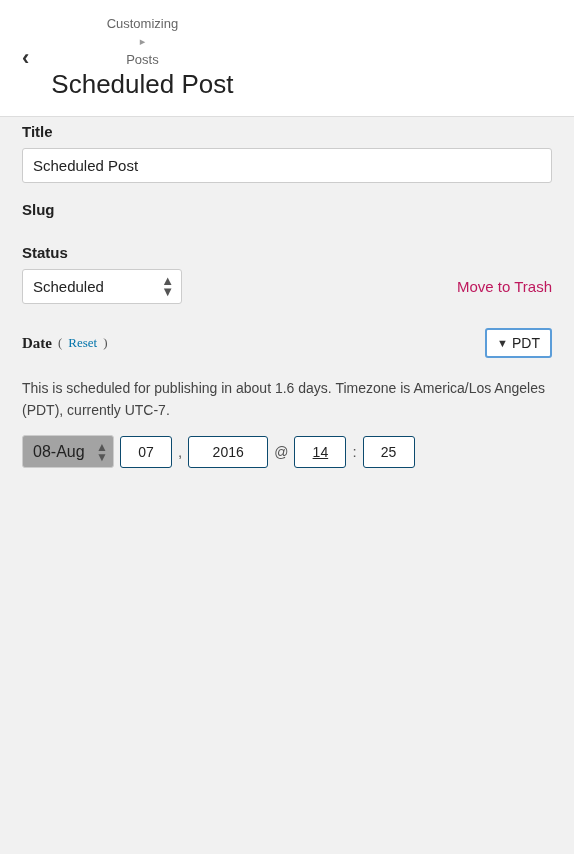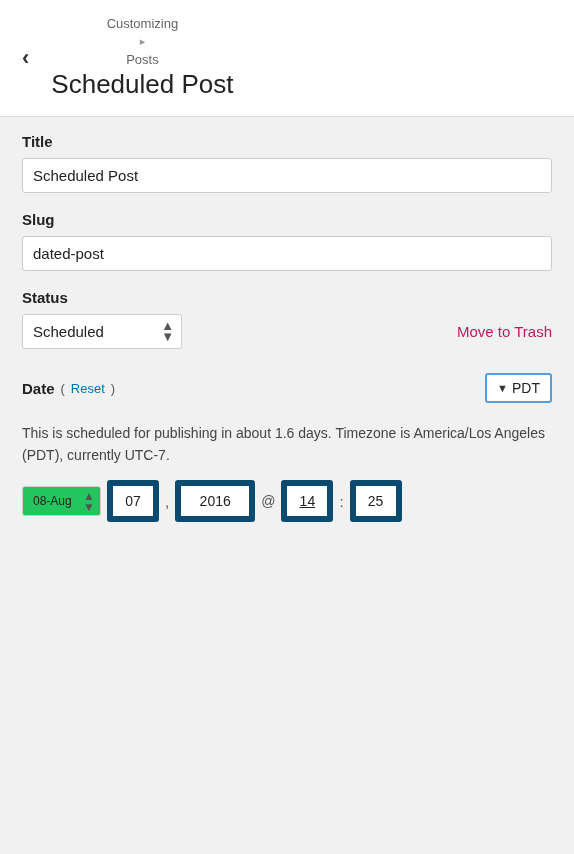--- a/index.html
+++ b/index.html
@@ -50,21 +50,21 @@
       color: #999;
     }
     .header-title {
       font-size: 26px;
       font-weight: 400;
       color: #222;
     }
 
     
     .content {
-      padding: 16px 22px 30px 22px;
+      padding: 6px 22px 30px 22px;
       display: flex;
       flex-direction: column;
       gap: 0;
     }
 
     .field-group {
       margin-bottom: 18px;
     }
 
     .field-label {
@@ -144,20 +144,21 @@
       display: flex;
       align-items: center;
       justify-content: space-between;
       margin-bottom: 10px;
     }
 
     .date-label-wrap {
       display: flex;
       align-items: center;
       gap: 6px;
+      font-family: Liberation Serif, serif;
     }
     .date-label {
       font-size: 15px;
       font-weight: 700;
       color: #222;
     }
     .reset-link {
       font-size: 13px;
       color: #0073aa;
       cursor: pointer;
@@ -202,44 +203,44 @@
     }
 
     .date-month-select {
       position: relative;
       display: inline-flex;
       align-items: center;
     }
     .month-select {
       appearance: none;
       -webkit-appearance: none;
-      background: #22c55e;
+      background: #a3a3a3;
       border: 1px solid #ccc;
       border-radius: 3px;
       padding: 7px 26px 7px 10px;
-      font-size: 12px;
+      font-size: 16px;
       color: #222;
       cursor: pointer;
     }
     .month-arrow {
       position: absolute;
       right: 6px;
       top: 50%;
       transform: translateY(-50%);
       pointer-events: none;
       font-size: 12px;
       color: #555;
       display: flex;
       flex-direction: column;
       line-height: 0.85;
     }
 
     .date-number-input {
       background: #fff;
-      border: 6px solid #0c4a6e;
+      border: 1px solid #0c4a6e;
       border-radius: 3px;
       padding: 7px 8px;
       font-size: 14px;
       color: #222;
       width: 52px;
       text-align: center;
     }
 
     .date-year-input {
       width: 80px;
@@ -282,21 +283,20 @@
 
 <div class="content">
 
   <div class="field-group">
     <label class="field-label">Title</label>
     <input class="text-input" type="text" value="Scheduled Post" style="">
   </div>
 
   <div class="field-group">
     <label class="field-label">Slug</label>
-    <input class="text-input" type="text" value="dated-post" style="">
   </div>
 
   <div class="field-group">
     <label class="field-label">Status</label>
     <div class="status-row">
       <div class="select-wrapper">
         <select class="status-select">
           <option value="scheduled">Scheduled</option>
           <option value="published">Published</option>
           <option value="draft">Draft</option>

